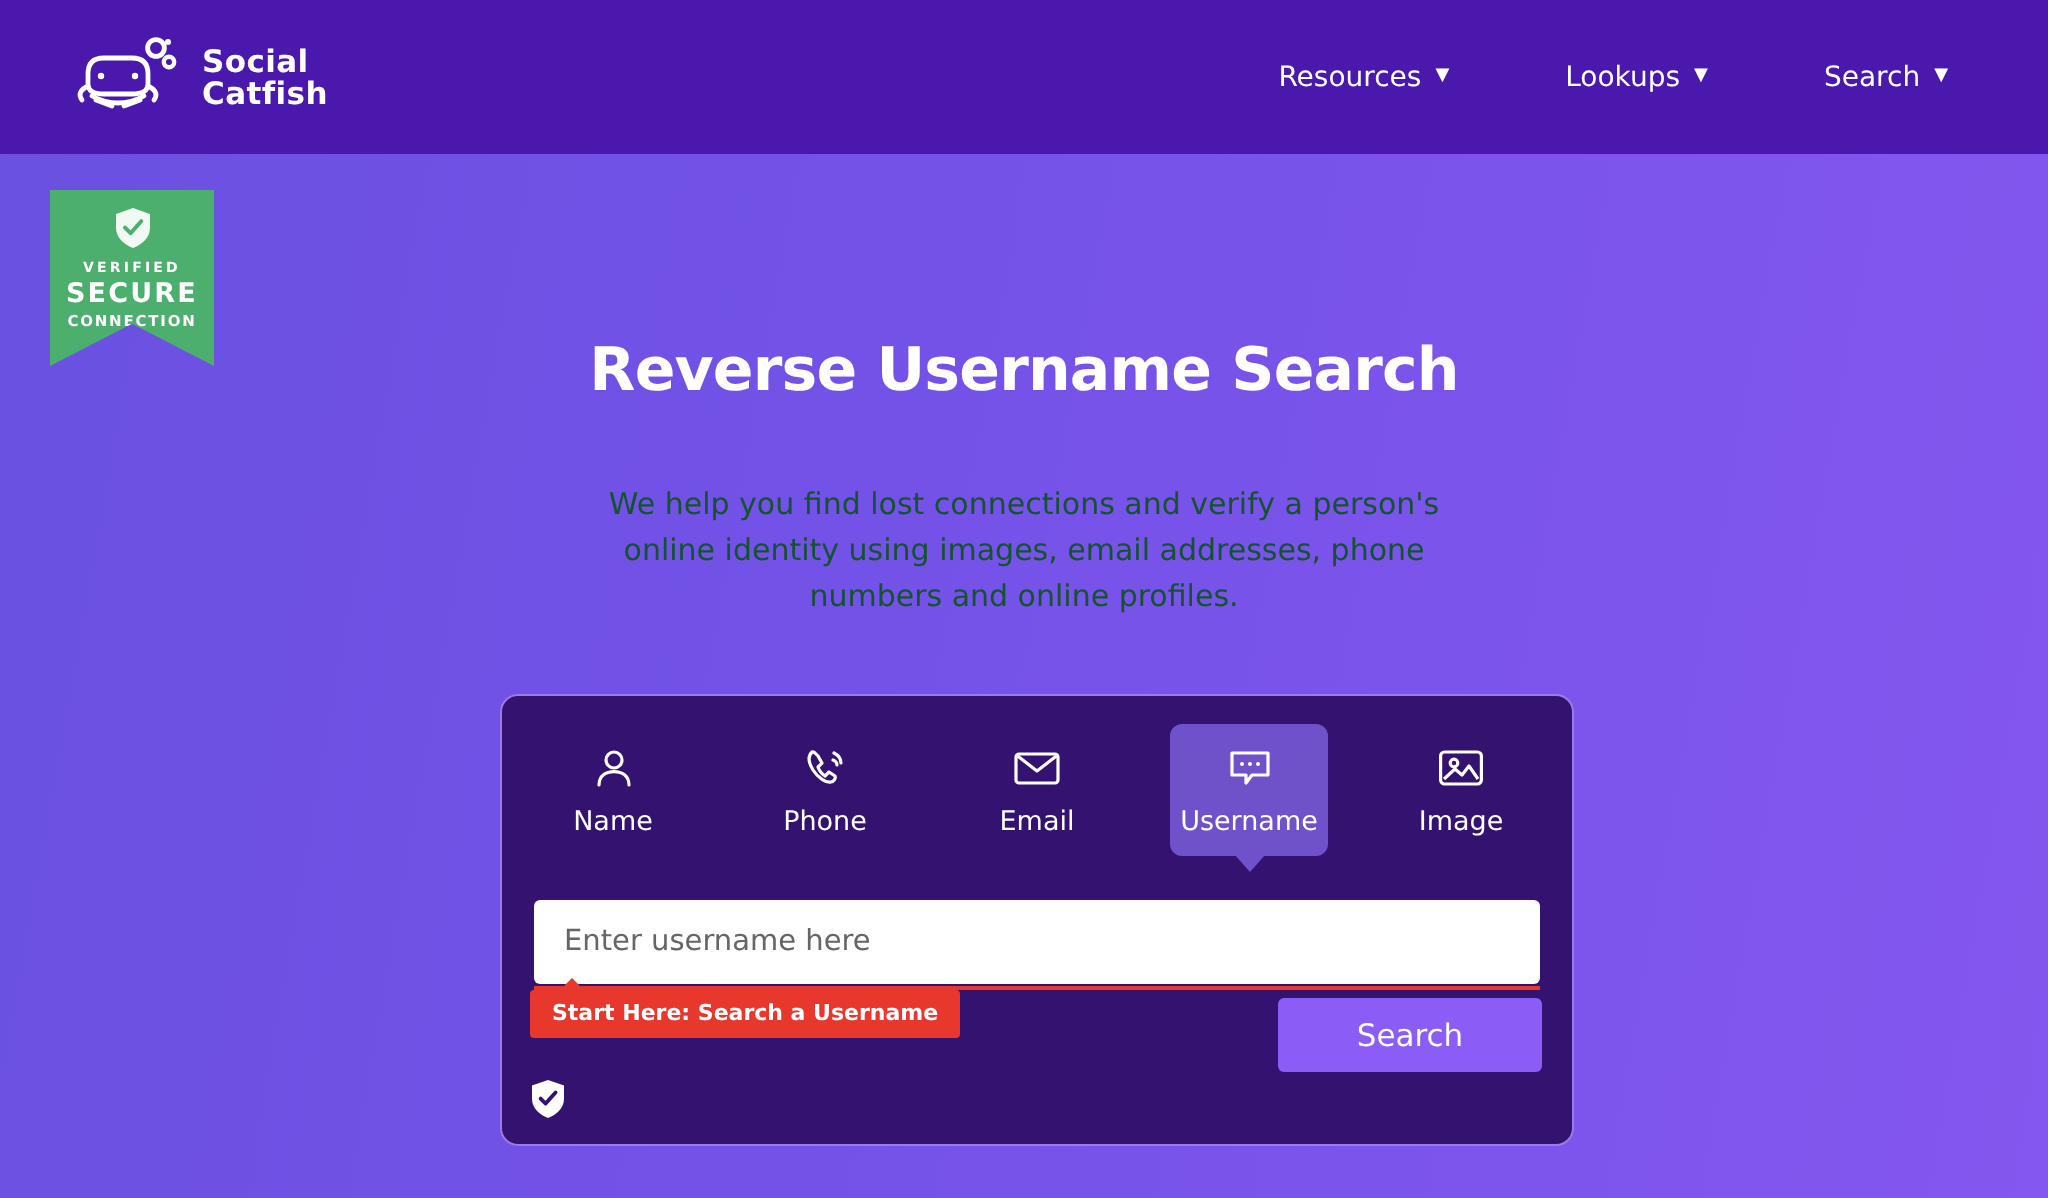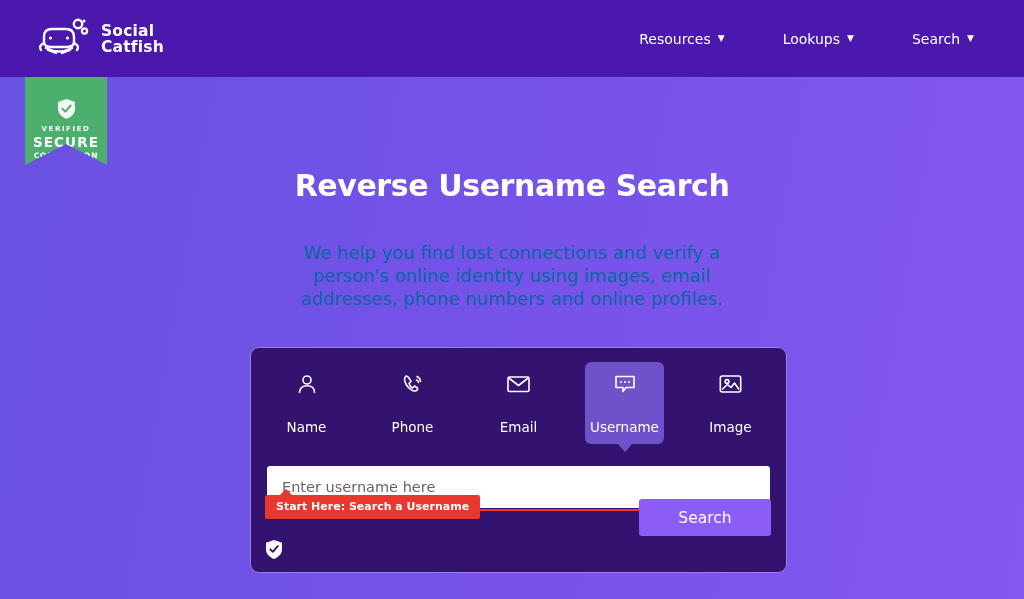--- a/index.html
+++ b/index.html
@@ -25,38 +25,38 @@
   .nav { margin-left:auto; margin-right:40px; display:flex; align-items:center; }
   .nav-item {
     color:#fff; font-size:14px; padding:6px 10px; margin-left:38px;
     display:flex; align-items:center; gap:7px; cursor:pointer;
     white-space:nowrap;
   }
   .caret { font-size:9px; line-height:9px; }
 
   
   .secure-badge {
-    position:absolute; top:77px; left:25px; width:82px; height:88px;
+    position:absolute; top:95px; left:25px; width:82px; height:88px;
     background:#4caf6d; color:#fff; text-align:center;
     clip-path:polygon(0 0,100% 0,100% 100%,50% 76%,0 100%);
-    padding-top:22px;
+    padding-top:9px;
   }
   .secure-shield { width:17px; height:20px; margin:0 auto 6px; display:block; }
   .sb-l1 { font-size:7px; letter-spacing:1.6px; font-weight:600; }
   .sb-l2 { font-size:13.5px; letter-spacing:1.1px; font-weight:bold; margin:1px 0; }
   .sb-l3 { font-size:7.5px; letter-spacing:.9px; font-weight:600; }
 
   
   .hero { position:absolute; top:160px; left:0; width:1024px; text-align:center; }
   .hero-title {
     color:#fff; font-size:30px; font-weight:bold; letter-spacing:-.4px;
     line-height:52px;
   }
   .hero-sub {
-    color:#0369a1; font-size:18px; line-height:23px; margin:0 auto;
+    color:#14532d; font-size:15px; line-height:23px; margin:0 auto;
     width:430px; padding-top:29px;
   }
 
   
   .card {
     position:absolute; left:250px; top:347px; width:537px; height:226px;
     background:#331270; border:1px solid #9b7be8; border-radius:9px;
   }
   .tabs { display:flex; padding:14px 16px 0; justify-content:space-between; }
   .tab {
@@ -64,21 +64,21 @@
     cursor:pointer; position:relative;
   }
   .tab.active { background:#6f52c9; }
   .tab.active::after {
     content:""; position:absolute; bottom:-8px; left:50%;
     transform:translateX(-50%);
     border-left:8px solid transparent; border-right:8px solid transparent;
     border-top:9px solid #6f52c9;
   }
   .tab-icon { height:23px; display:flex; align-items:center; justify-content:center; }
-  .tab-label { color:#fff; font-size:13.5px; margin-top:24px; }
+  .tab-label { color:#fff; font-size:13.5px; margin-top:8px; }
 
   .input-wrap { margin:22px 16px 0; position:relative; }
   .search-input {
     width:100%; height:42px; border:none; border-radius:3px; outline:none;
     padding:0 15px; font-size:14.5px; color:#333;
     font-family:"DejaVu Sans", sans-serif; background:#fff;
   }
   .search-input::placeholder { color:#666; }
   .input-underline {
     position:absolute; left:0; right:0; bottom:-3px; height:2px; background:#e8372c;

